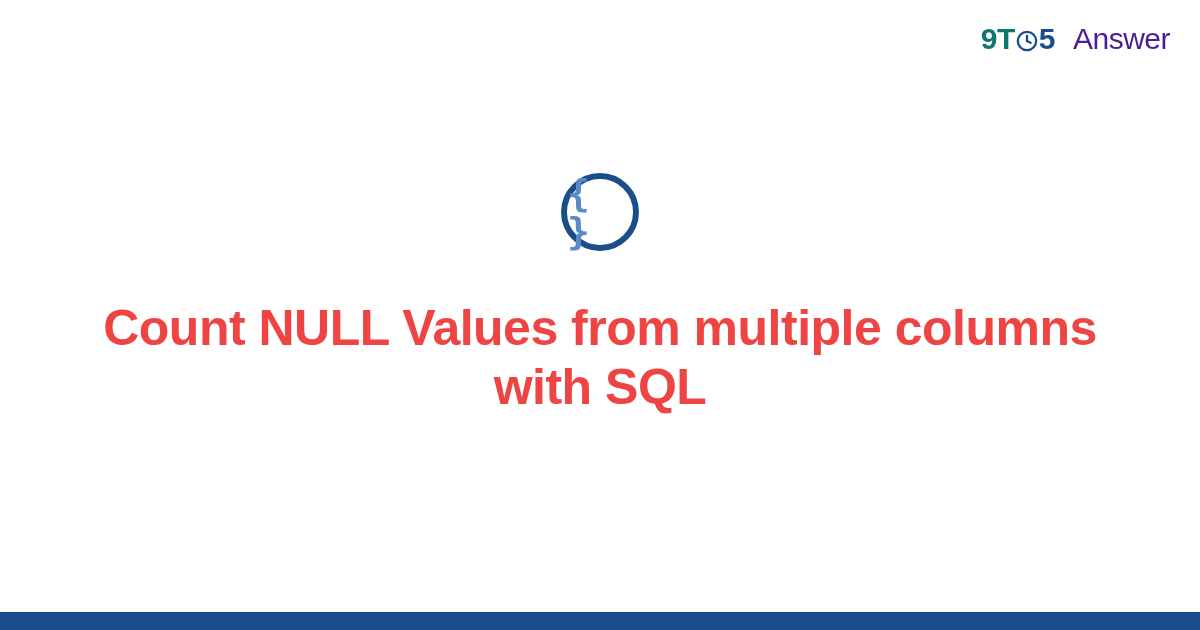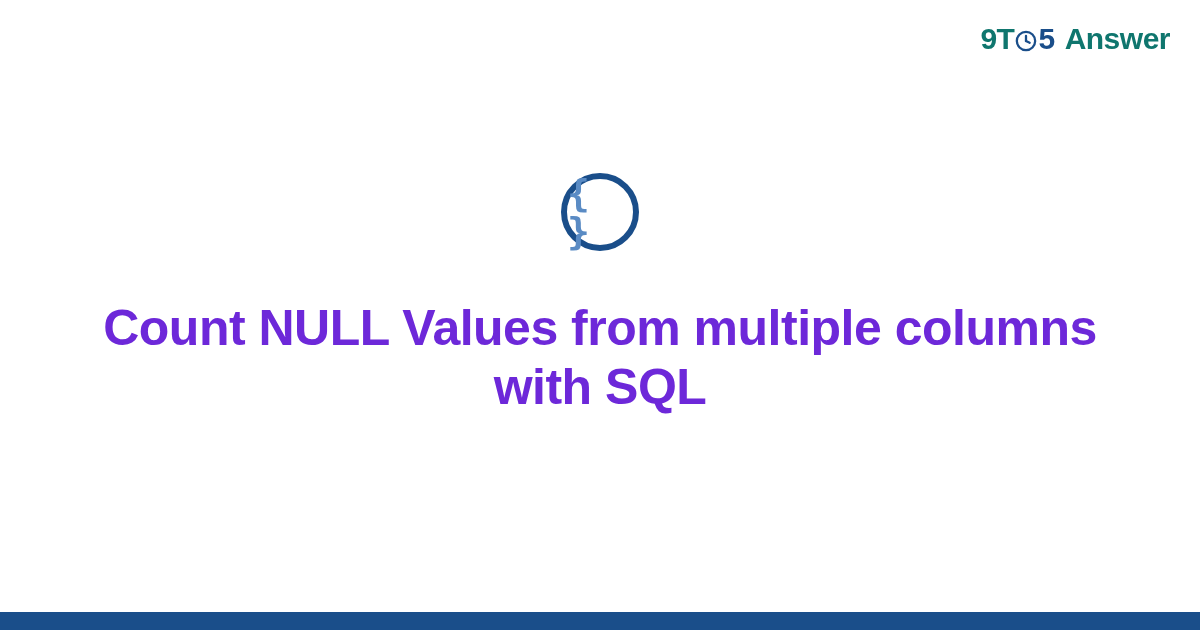--- a/index.html
+++ b/index.html
@@ -39,23 +39,23 @@
     }
     .logo-clock svg {
       width: 22px;
       height: 22px;
     }
     .logo-5 {
       color: #1a4e8a;
       font-weight: 600;
     }
     .logo-answer {
-      color: #0f766e;
-      font-weight: 700;
-      margin-left: 10px;
+      color: #4c1d95;
+      font-weight: 400;
+      margin-left: 18px;
     }
     .content {
       width: 100%;
       height: 100%;
       display: flex;
       flex-direction: column;
       align-items: center;
       justify-content: center;
       padding-bottom: 40px;
     }
@@ -71,21 +71,21 @@
     }
     .braces-glyph {
       color: #5a8bc4;
       font-size: 38px;
       font-weight: 700;
       font-family: Consolas, Monaco, monospace;
       letter-spacing: 2px;
       line-height: 1;
     }
     .title {
-      color: #6d28d9;
+      color: #ef4444;
       font-size: 50px;
       font-weight: 700;
       text-align: center;
       line-height: 1.18;
       max-width: 1000px;
       letter-spacing: -0.5px;
     }
     .footer-bar {
       position: absolute;
       bottom: 0;

